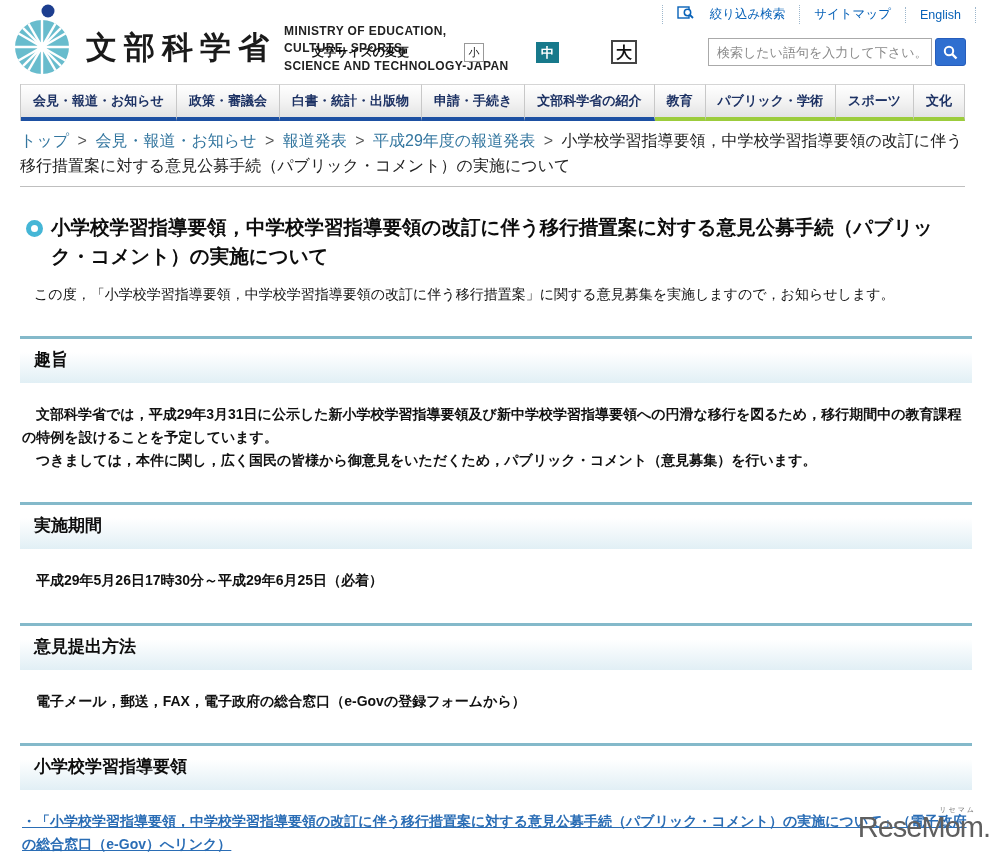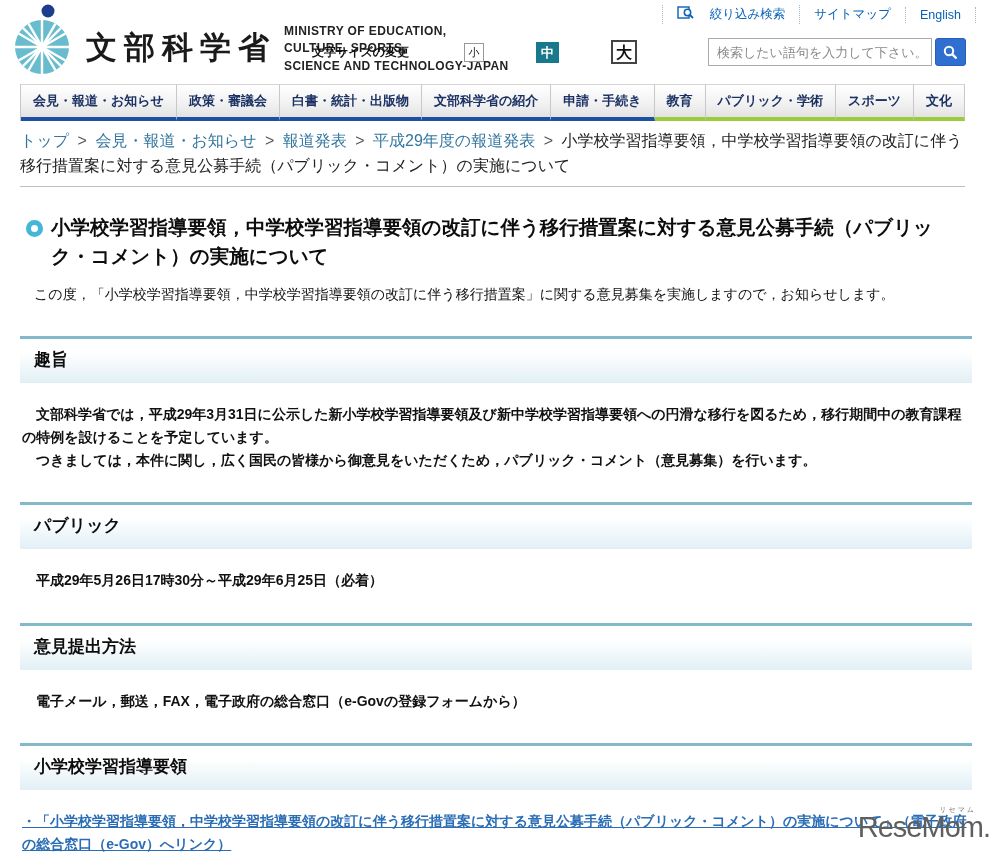--- a/index.html
+++ b/index.html
@@ -130,22 +130,22 @@
         </svg>
       </span>
     </span>
   </div>
 </div>
 
 <div class="nav">
   <div class="nav-item blue">会見・報道・お知らせ</div>
   <div class="nav-item blue">政策・審議会</div>
   <div class="nav-item blue">白書・統計・出版物</div>
+  <div class="nav-item blue">申請・手続き</div>
   <div class="nav-item blue">文部科学省の紹介</div>
-  <div class="nav-item blue">申請・手続き</div>
   <div class="nav-item green">教育</div>
   <div class="nav-item green">パブリック・学術</div>
   <div class="nav-item green">スポーツ</div>
   <div class="nav-item green">文化</div>
 </div>
 
 <div class="breadcrumb">
   <span class="crumb-link">トップ</span>
   <span class="crumb-sep">&gt;</span>
   <span class="crumb-link">会見・報道・お知らせ</span>
@@ -171,21 +171,21 @@
 
   <div class="section">
     <div class="section-head">趣旨</div>
     <div class="section-body">
       <p class="para">　文部科学省では，平成29年3月31日に公示した新小学校学習指導要領及び新中学校学習指導要領への円滑な移行を図るため，移行期間中の教育課程の特例を設けることを予定しています。</p>
       <p class="para" style="margin-top:0">　つきましては，本件に関し，広く国民の皆様から御意見をいただくため，パブリック・コメント（意見募集）を行います。</p>
     </div>
   </div>
 
   <div class="section">
-    <div class="section-head">パブリック</div>
+    <div class="section-head">実施期間</div>
     <div class="section-body">
       <p class="para">　平成29年5月26日17時30分～平成29年6月25日（必着）</p>
     </div>
   </div>
 
   <div class="section">
     <div class="section-head">意見提出方法</div>
     <div class="section-body">
       <p class="para">　電子メール，郵送，FAX，電子政府の総合窓口（e-Govの登録フォームから）</p>
     </div>

